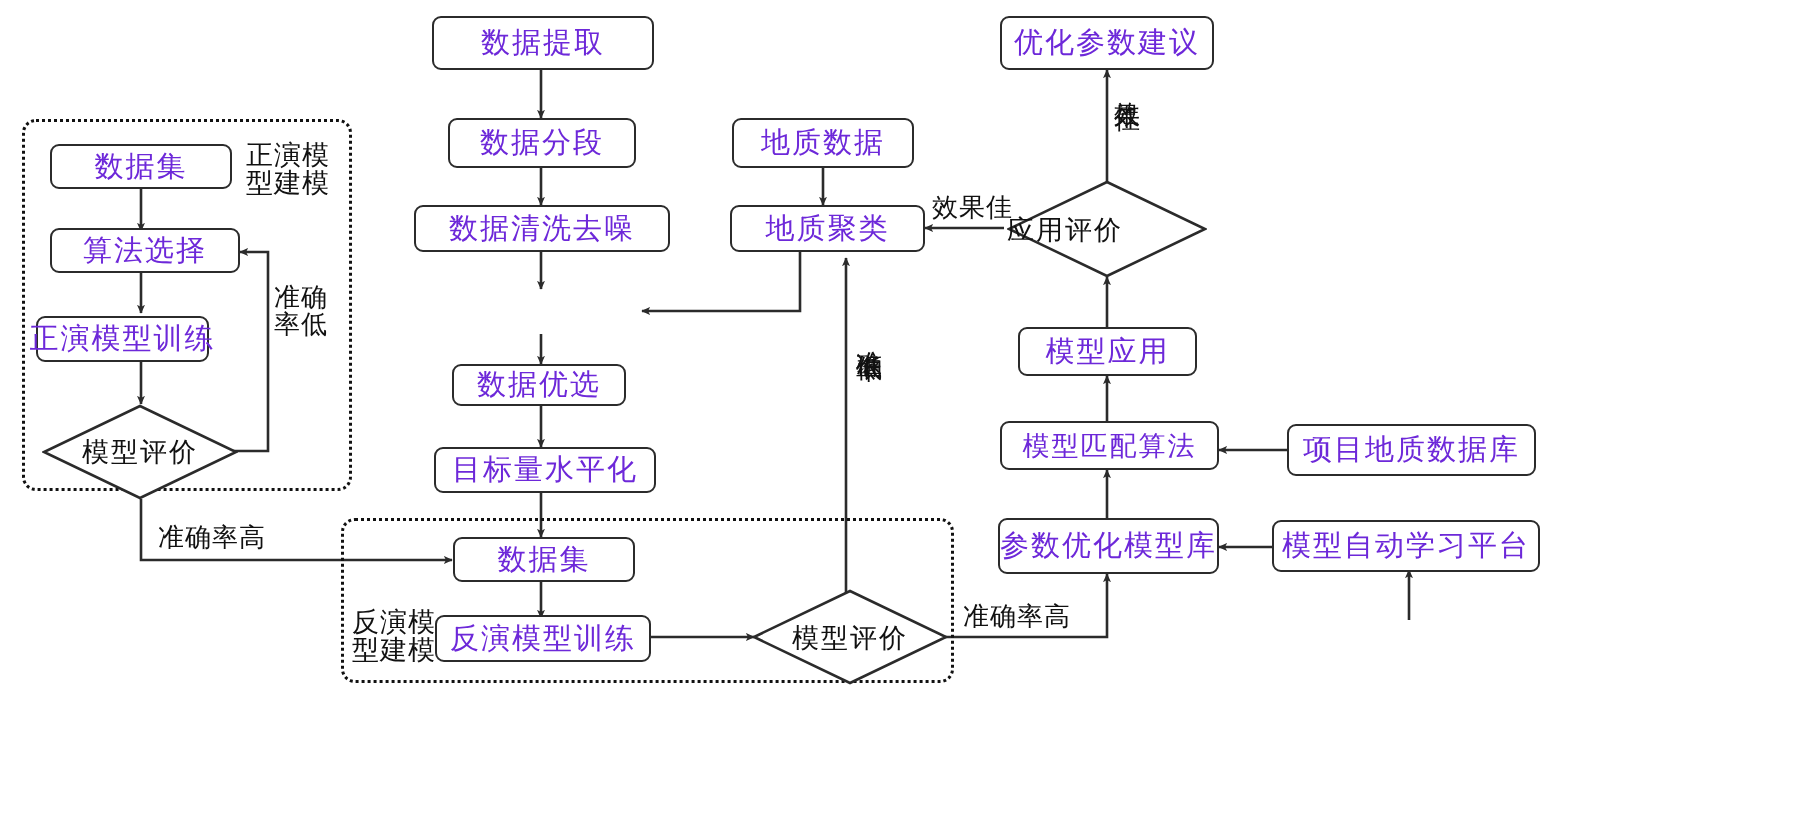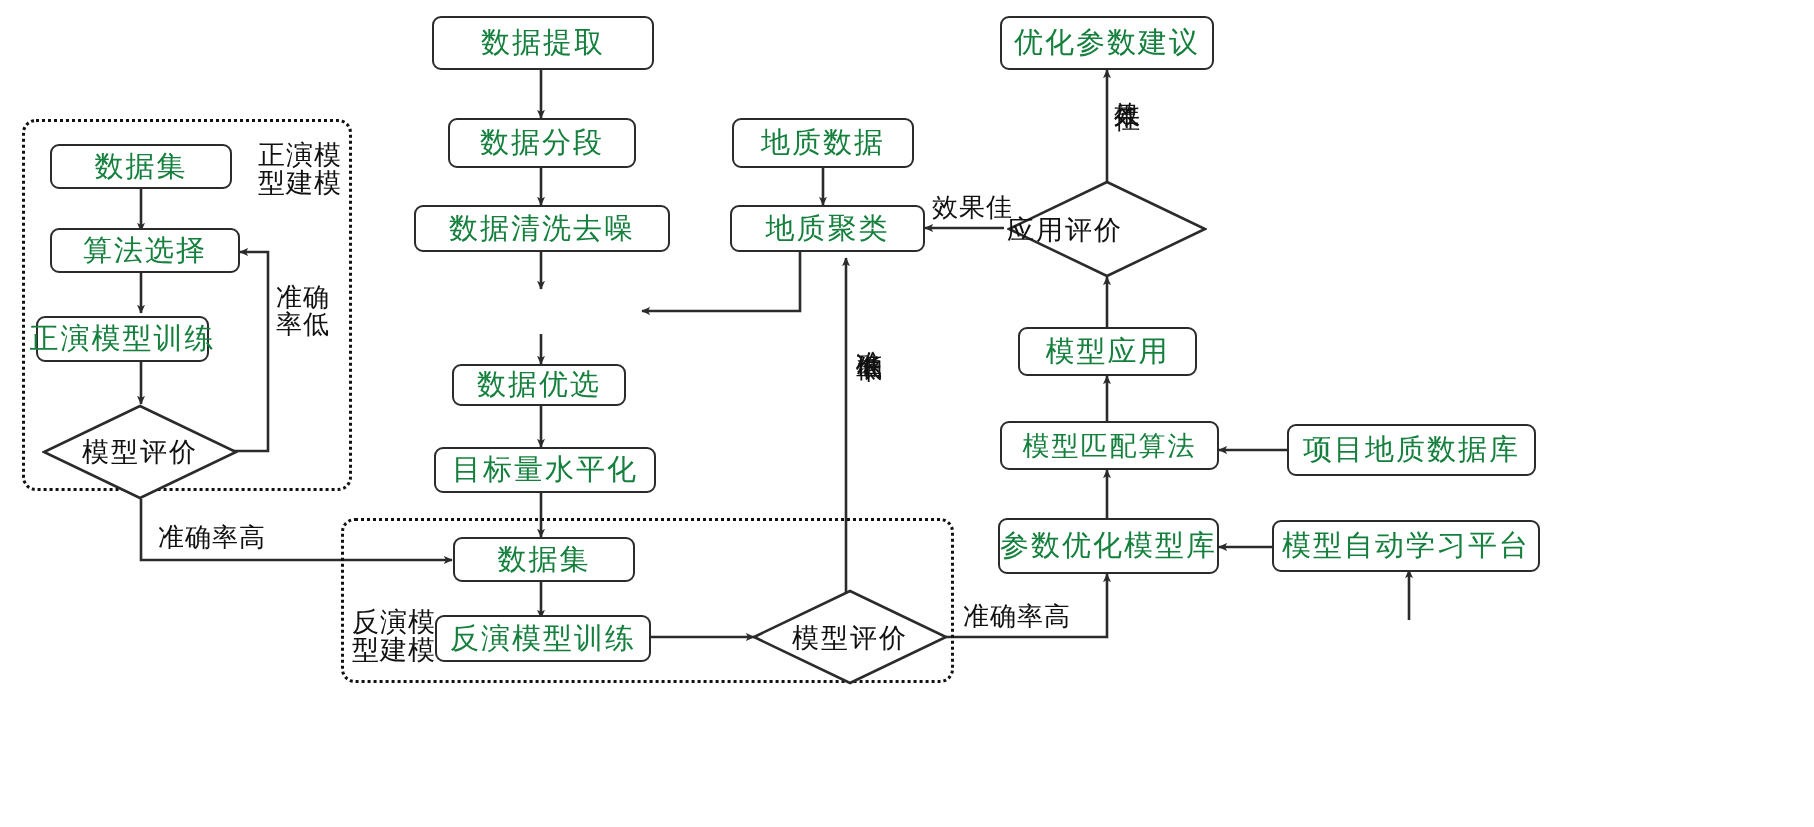--- a/index.html
+++ b/index.html
@@ -11,41 +11,41 @@
     overflow:hidden;
   }
   #svg-layer{position:absolute;left:0;top:0;width:1814px;height:827px;}
   .node{
     position:absolute;
     box-sizing:border-box;
     border:2.5px solid #2b2b2b;
     border-radius:9px;
     background:#ffffff;
     display:flex;align-items:center;justify-content:center;
-    color:#15803d;
+    color:#6d28d9;
     letter-spacing:2px;
     white-space:nowrap;
     z-index:3;
   }
   .lbl{
     position:absolute;
     color:#111111;
     white-space:nowrap;
     letter-spacing:1px;
     z-index:4;
     line-height:1.02;
   }
   .lbl-v{
     writing-mode:vertical-rl;
     text-orientation:upright;
     white-space:nowrap;
     letter-spacing:2px;
   }
   .lbl-stack{
-    text-align:right;
+    text-align:left;
     line-height:1.04;
     white-space:pre-line;
   }
   .group-box{
     position:absolute;
     box-sizing:border-box;
     border:3px dotted #111111;
     border-radius:14px;
     background:transparent;
     z-index:1;

